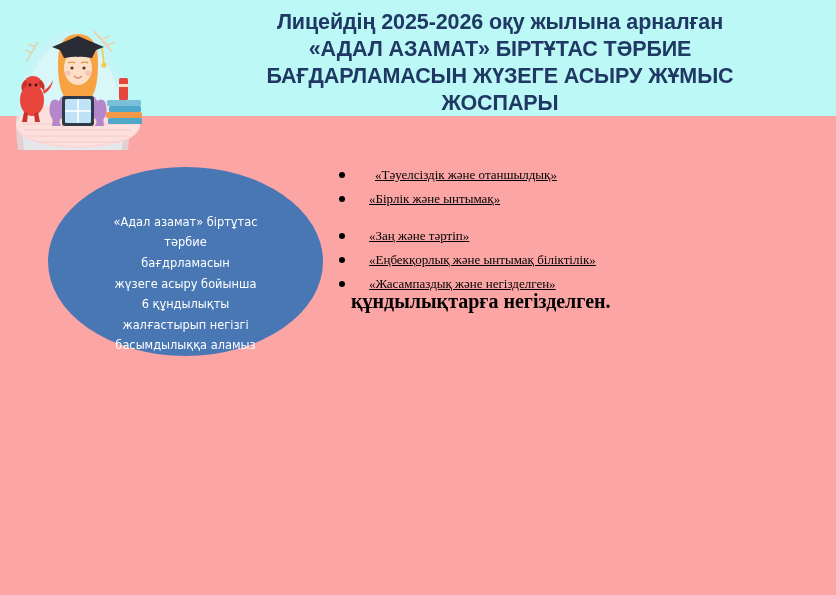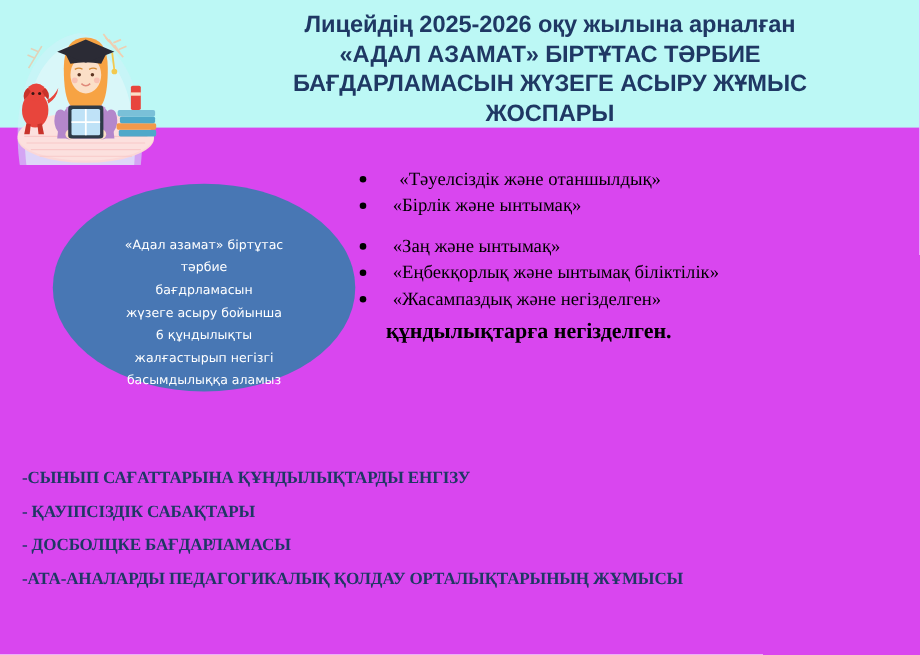--- a/index.html
+++ b/index.html
@@ -14,21 +14,21 @@
     font-family: "Liberation Serif", serif;
     position: relative;
   }
 
   
   #slide {
     position: absolute;
     left: 0; top: 0;
     width: 836px;
     height: 595px;
-    background: #d946ef;
+    background: #fca5a5;
     overflow: hidden;
   }
 
   
   #title-band {
     position: absolute;
     left: 0; top: 0;
     width: 836px;
     height: 116px;
     background: #BCF8F5;
@@ -80,25 +80,26 @@
     line-height: 20.6px;
     text-align: center;
     white-space: pre-line;
     padding: 0 10px;
   }
 
   
   .bullets {
     position: absolute;
     list-style: none;
-    margin: 4px;
+    margin: 16px;
     padding: 0;
     color: #000000;
     font-family: "Liberation Serif", serif;
-    font-size: 17px;
+    font-size: 13px;
+    text-decoration: underline;
   }
   .bullets li {
     position: relative;
     padding-left: 36px;
     line-height: 24px;
     white-space: nowrap;
   }
   .bullets li .bullet-dot {
     position: absolute;
     left: 6px;
@@ -257,34 +258,28 @@
     </li>
     <li>
       <span class="bullet-dot"></span>
       <span>«Бірлік және ынтымақ»</span>
     </li>
   </ul>
 
   <ul class="bullets" id="bullets-group-b">
     <li>
       <span class="bullet-dot"></span>
-      <span>«Заң және ынтымақ»</span>
+      <span>«Заң және тәртіп»</span>
     </li>
     <li>
       <span class="bullet-dot"></span>
       <span>«Еңбекқорлық және ынтымақ біліктілік»</span>
     </li>
     <li>
       <span class="bullet-dot"></span>
       <span>«Жасампаздық және негізделген»</span>
     </li>
   </ul>
 
   <div id="closing-line">құндылықтарға негізделген.</div>
 
-  <div id="bottom-list">
-    <div class="bl-row">-СЫНЫП САҒАТТАРЫНА ҚҰНДЫЛЫҚТАРДЫ ЕНГІЗУ</div>
-    <div class="bl-row">- ҚАУІПСІЗДІК САБАҚТАРЫ</div>
-    <div class="bl-row">- ДОСБОЛЦКЕ БАҒДАРЛАМАСЫ</div>
-    <div class="bl-row">-АТА-АНАЛАРДЫ ПЕДАГОГИКАЛЫҚ ҚОЛДАУ ОРТАЛЫҚТАРЫНЫҢ ЖҰМЫСЫ</div>
-  </div>
 
 </div>
 
 </body></html>

